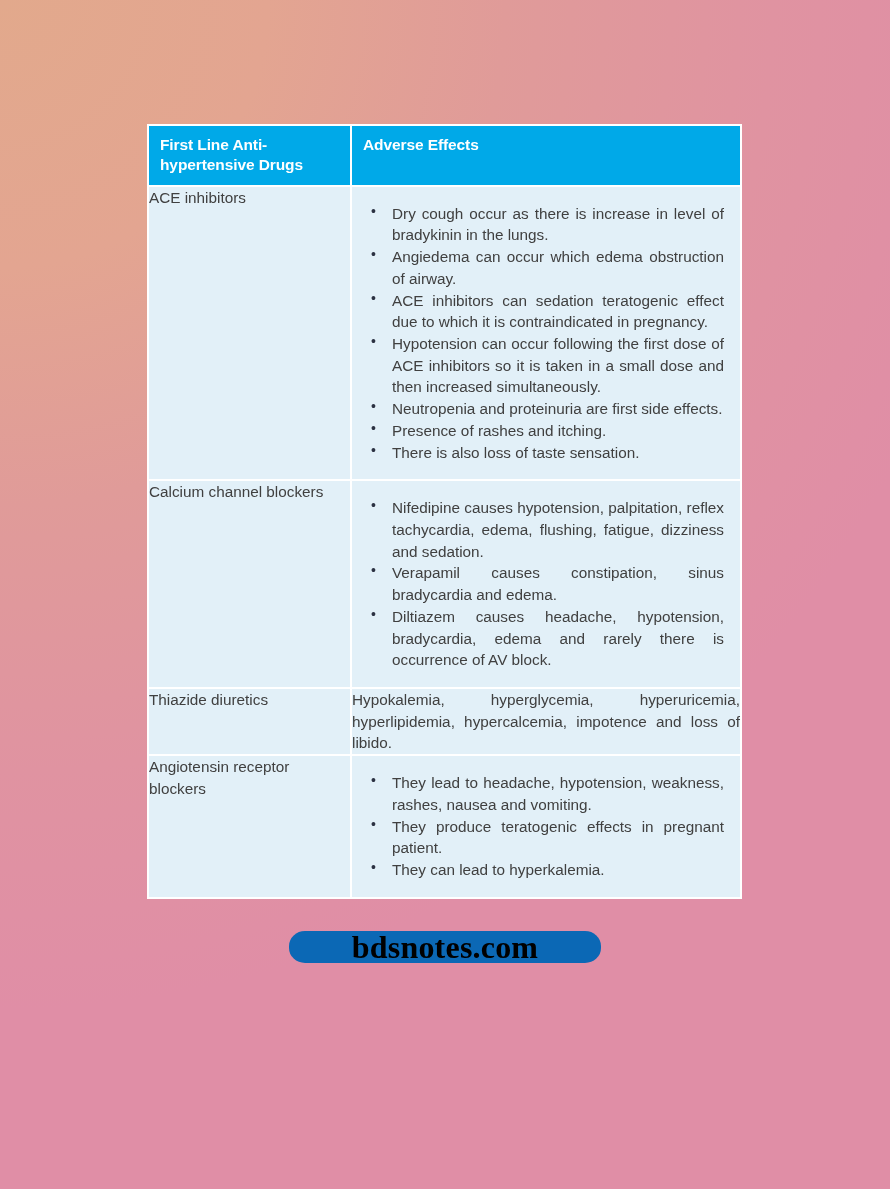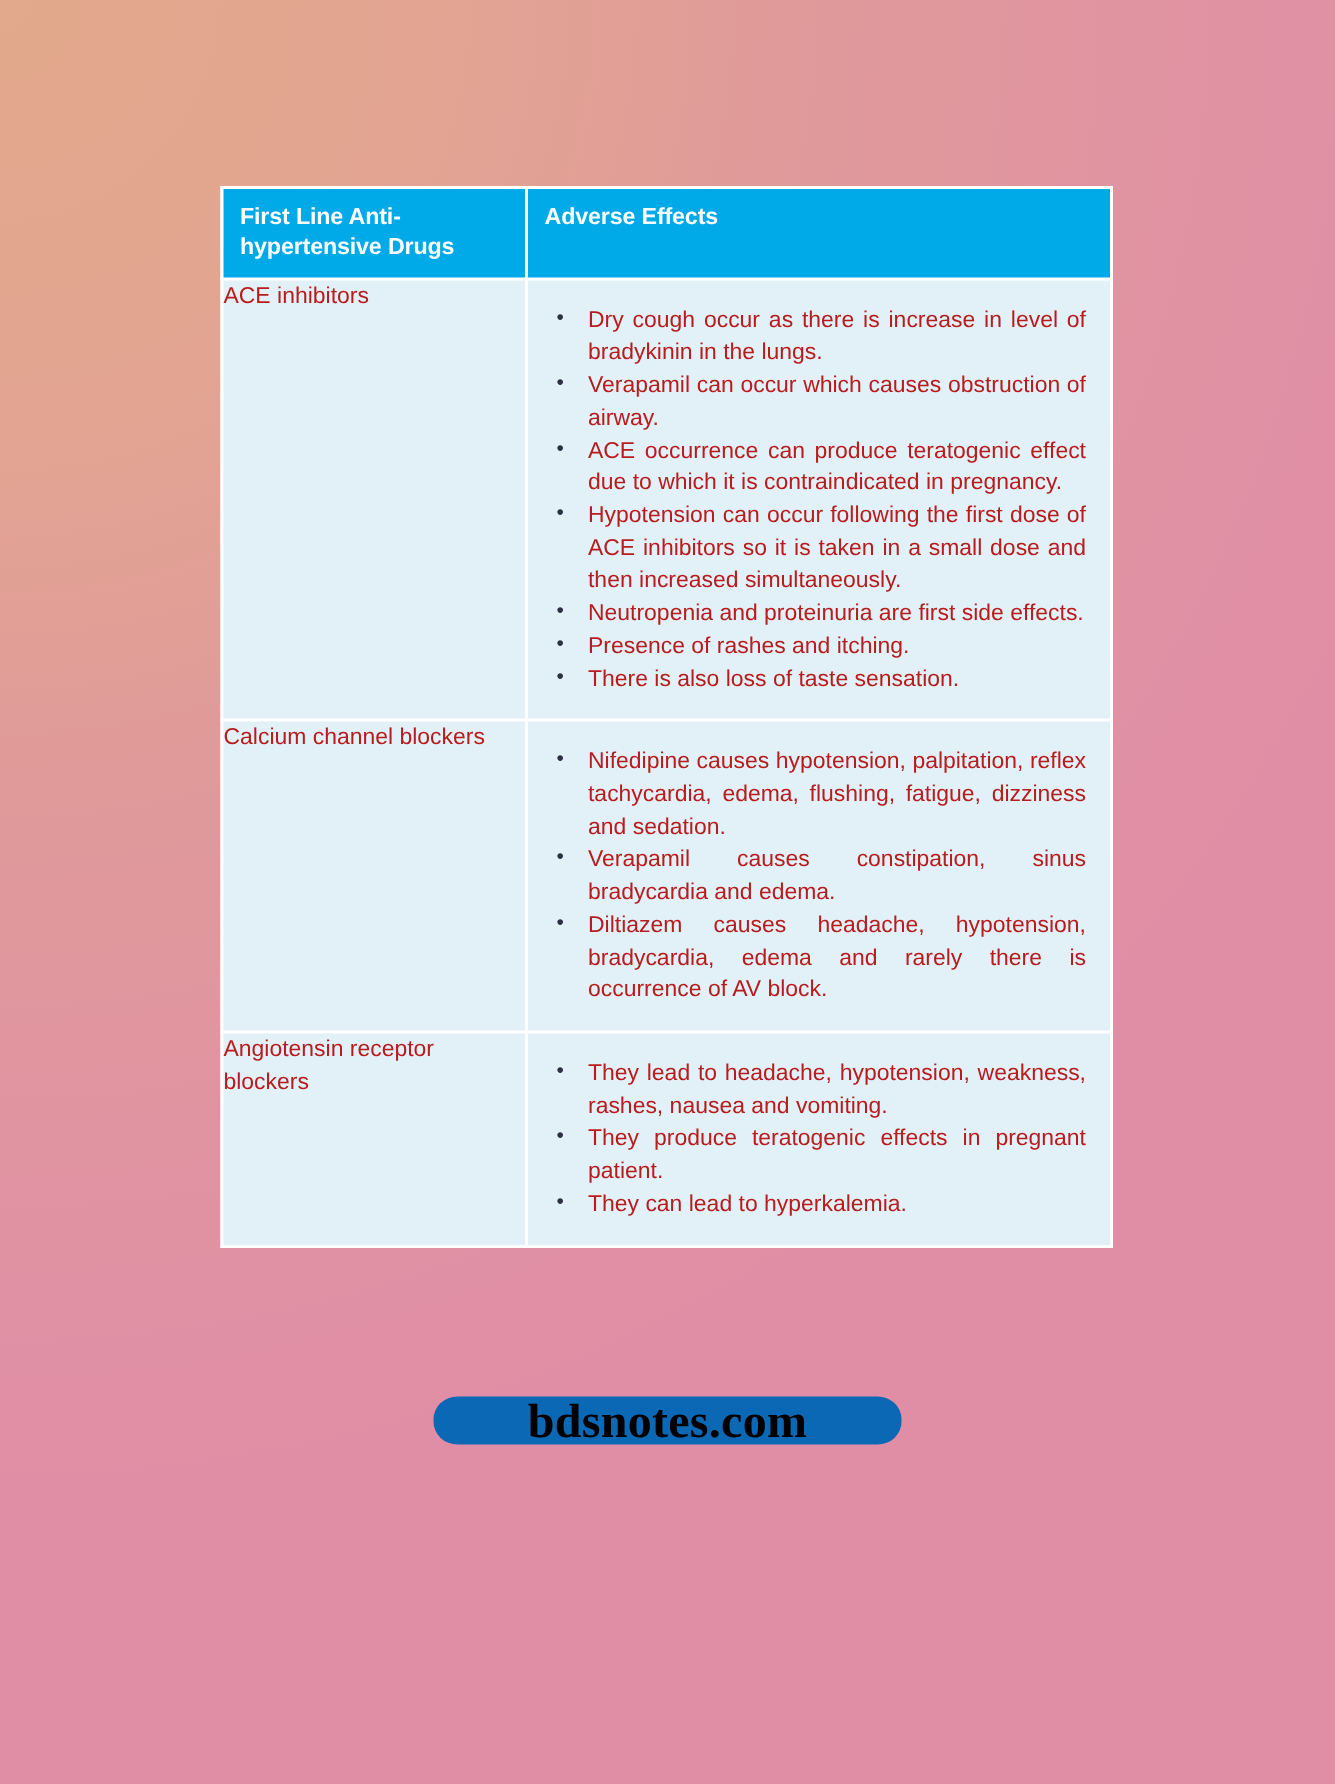--- a/index.html
+++ b/index.html
@@ -55,21 +55,21 @@
     font-weight: bold;
     line-height: 1.28;
     text-align: left;
     letter-spacing: -0.1px;
   }
   .hd-inner { padding: 9px 10px 10px 11px; }
 
   
   tbody td {
     background: #e2f0f8;
-    color: #b91c1c;
+    color: #404040;
     font-size: 15.3px;
     line-height: 1.42;
   }
   .cell-label { padding: 11px 8px 12px 11px; }
   .cell-label .txt { display: block; }
 
   .cell-effects { padding: 10px 10px 11px 10px; }
 
   
   ul.bl {
@@ -150,22 +150,22 @@
       </thead>
       <tbody>
 
         <tr>
           <td class="cell-label">
             <span class="txt">ACE inhibitors</span>
           </td>
           <td class="cell-effects">
             <ul class="bl">
               <li>Dry cough occur as there is increase in level of bradykinin in the lungs.</li>
-              <li>Verapamil can occur which causes obstruction of airway.</li>
-              <li>ACE occurrence can produce teratogenic effect due to which it is contraindicated in pregnancy.</li>
+              <li>Angiedema can occur which edema obstruction of airway.</li>
+              <li>ACE inhibitors can sedation teratogenic effect due to which it is contraindicated in pregnancy.</li>
               <li>Hypotension can occur following the first dose of ACE inhibitors so it is taken in a small dose and then increased simultaneously.</li>
               <li>Neutropenia and proteinuria are first side effects.</li>
               <li>Presence of rashes and itching.</li>
               <li>There is also loss of taste sensation.</li>
             </ul>
           </td>
         </tr>
 
         <tr>
           <td class="cell-label">
@@ -173,20 +173,28 @@
           </td>
           <td class="cell-effects">
             <ul class="bl">
               <li>Nifedipine causes hypotension, palpitation, reflex tachycardia, edema, flushing, fatigue, dizziness and sedation.</li>
               <li>Verapamil causes constipation, sinus bradycardia and edema.</li>
               <li>Diltiazem causes headache, hypotension, bradycardia, edema and rarely there is occurrence of AV block.</li>
             </ul>
           </td>
         </tr>
 
+        <tr>
+          <td class="cell-label">
+            <span class="txt">Thiazide diuretics</span>
+          </td>
+          <td class="cell-effects">
+            <p class="plain">Hypokalemia, hyperglycemia, hyperuricemia, hyperlipidemia, hypercalcemia, impotence and loss of libido.</p>
+          </td>
+        </tr>
 
         <tr>
           <td class="cell-label">
             <span class="txt">Angiotensin receptor blockers</span>
           </td>
           <td class="cell-effects">
             <ul class="bl">
               <li>They lead to headache, hypotension, weakness, rashes, nausea and vomiting.</li>
               <li>They produce teratogenic effects in pregnant patient.</li>
               <li>They can lead to hyperkalemia.</li>

